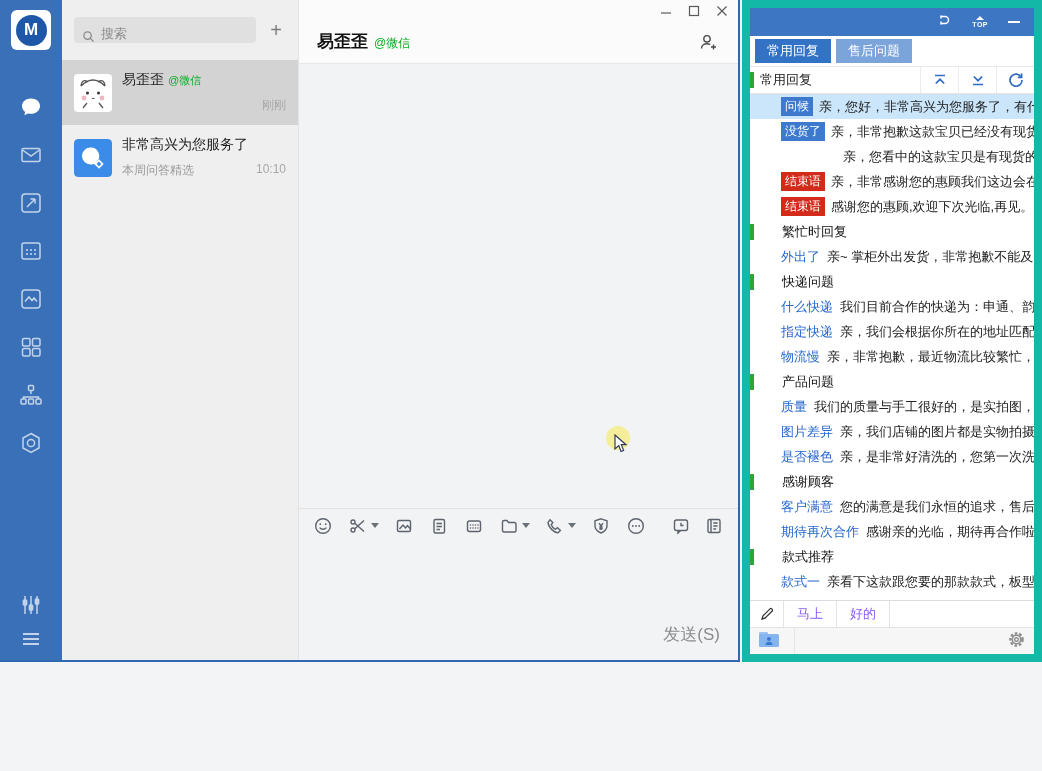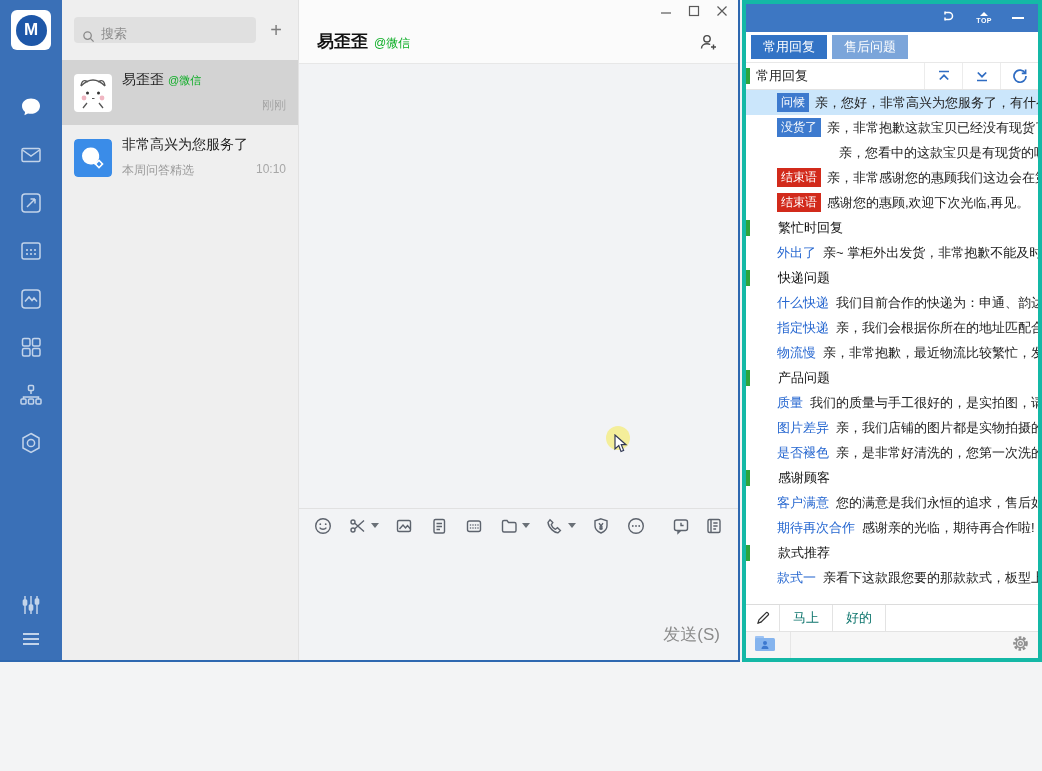--- a/index.html
+++ b/index.html
@@ -60,21 +60,21 @@
     border-top:5px solid #6a7077; margin-left:3px; }
   .send-label { position:absolute; right:18px; bottom:14px; font-size:17px; color:#8b8b8b; }
 
   
   .cursor-glow { position:absolute; left:606px; top:426px; width:24px; height:24px;
     border-radius:50%; background:#f4ee9a; z-index:40; }
   .cursor-arrow { position:absolute; left:614px; top:434px; z-index:41; }
 
   
   .side-panel { position:absolute; left:742px; top:0; width:300px; height:662px;
-    border:4px solid #14b8a6; background:#fff; display:flex; flex-direction:column; }
+    border:8px solid #14b8a6; background:#fff; display:flex; flex-direction:column; }
   .sp-titlebar { height:28px; flex:none; background:#3d77c3; display:flex; align-items:center;
     justify-content:flex-end; gap:20px; padding:0 14px; }
   .top-pin { display:flex; flex-direction:column; align-items:center; line-height:1; }
   .top-pin .tri { width:0; height:0; border-left:4px solid transparent; border-right:4px solid transparent;
     border-bottom:4px solid #fff; margin-bottom:1px; }
   .top-pin .top-txt { color:#fff; font-size:7px; font-weight:bold; letter-spacing:0.5px; }
   .min-dash { width:12px; height:2px; background:#fff; }
   .sp-tabs { height:30px; flex:none; background:#fff; display:flex; align-items:center; gap:5px;
     padding:0 5px; }
   .sp-tab { height:24px; padding:0 12px; display:flex; align-items:center; font-size:13px; color:#fff; }
@@ -94,21 +94,21 @@
   .pill { color:#fff; font-size:12px; padding:1px 4px; margin-right:6px; flex:none;font-family:Liberation Serif, serif; }
   .pill.blue { background:#3d7ace; }
   .pill.green { background:#2ea43c;margin-top:47px; }
   .pill.red { background:#d22a1b; }
   .ltag { color:#2667d0; margin-right:7px; flex:none; }
   .rtext { color:#222; }
   .sp-header-row { height:25px; display:flex; align-items:center; font-size:13px; color:#111;gap:22px; }
   .sp-quickbar { height:27px; flex:none; border-top:1px solid #dcdcdc; background:#fff;
     display:flex; align-items:stretch; }
   .qb-cell { display:flex; align-items:center; justify-content:center; border-right:1px solid #e3e3e3;
-    font-size:13px; color:#0f766e; padding:0 13px; }
+    font-size:13px; color:#8b5cf6; padding:0 13px; }
   .qb-cell.icon-cell { width:34px; padding:0; }
   .sp-statusbar { height:27px; flex:none; background:#f6f6f6; border-top:1px solid #e3e3e3;
     display:flex; align-items:center; padding:0 8px; }
   .sb-divider { width:1px; height:100%; background:#e6e6e6; margin-left:14px; }
   .sb-gear { margin-left:auto; }
 </style>
 </head>
 <body>
 
 <div class="desktop">

